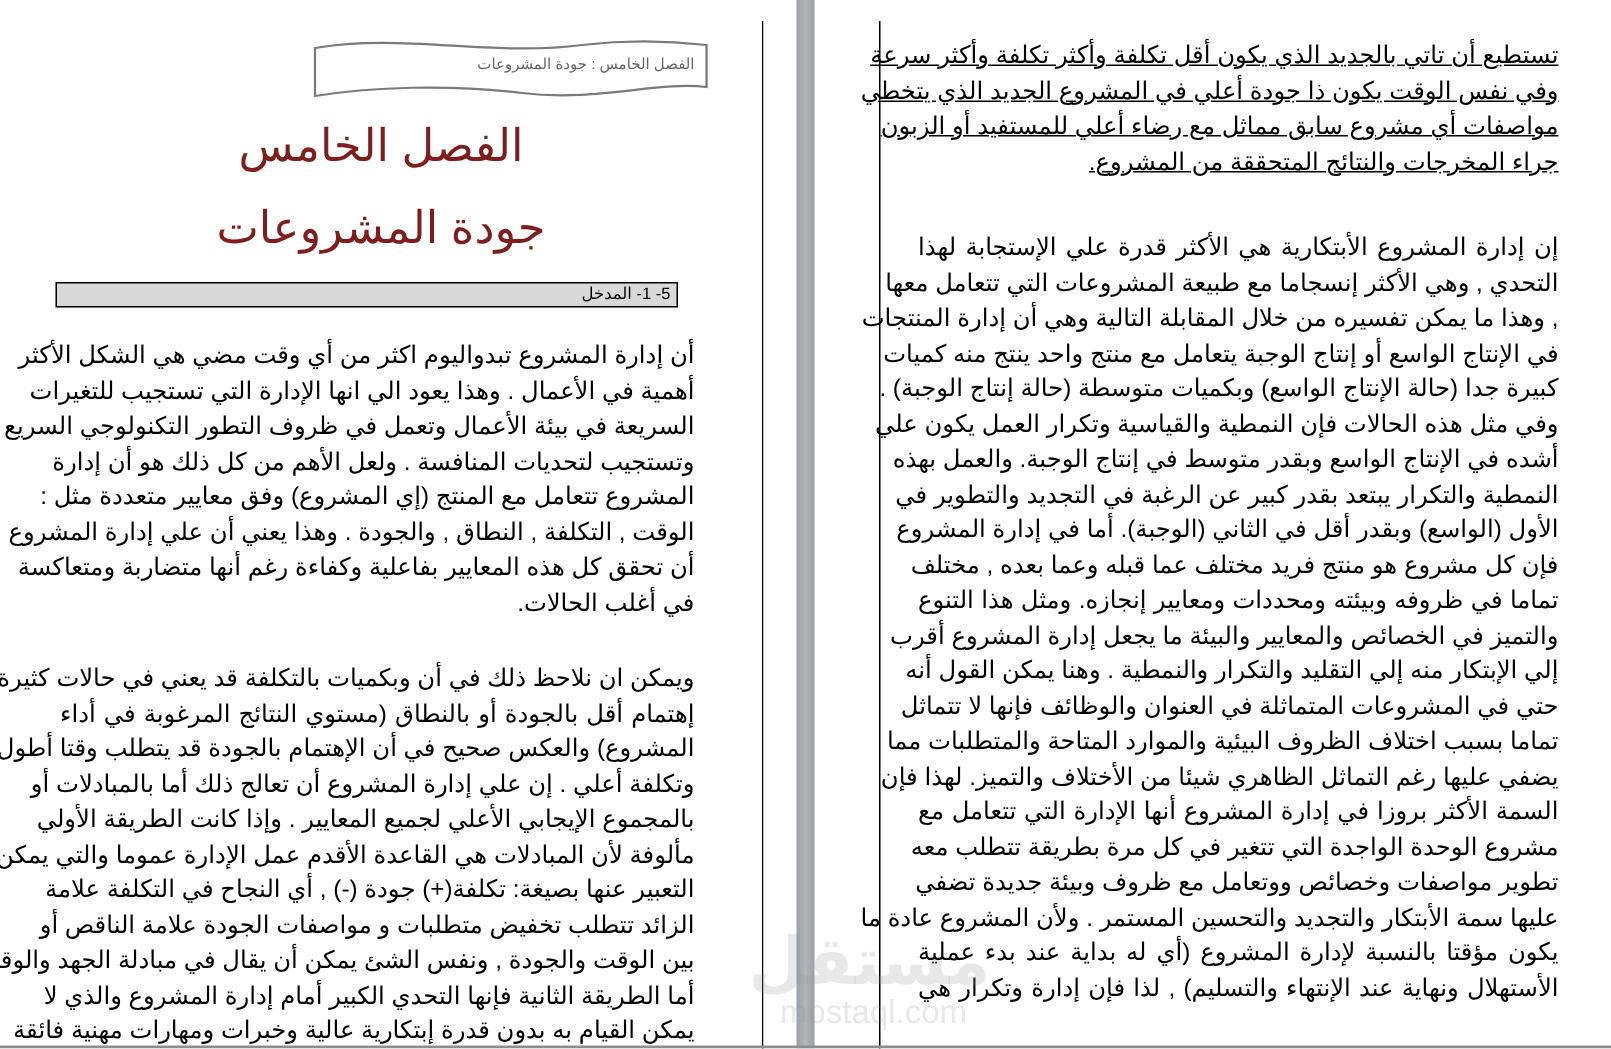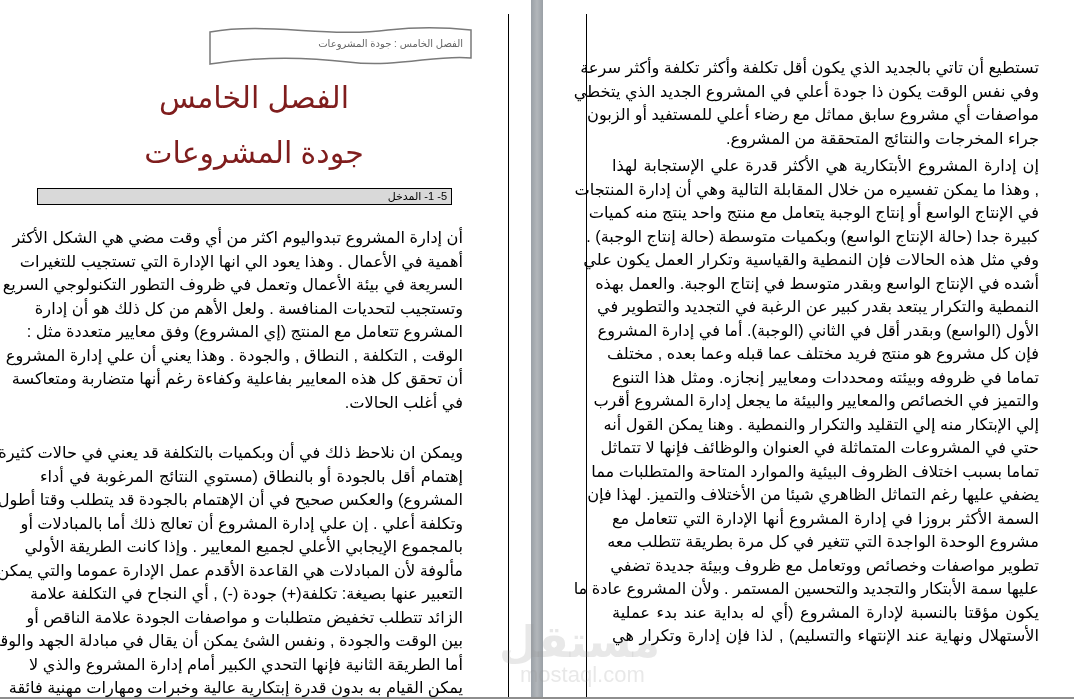--- a/index.html
+++ b/index.html
@@ -45,21 +45,21 @@
       direction: rtl; font-size: 11px; line-height: 15px; padding-right: 4px;
     }
     .para {
       position: absolute; direction: rtl; text-align: justify; text-align-last: right;
       font-size: 16.2px; line-height: 23.5px; font-weight: normal;
     }
     .para .ln { display: block; white-space: nowrap; text-align: justify; text-align-last: justify; }
     .para .ln.last { text-align-last: right; }
     #lp1 { left: 40px; top: 212px; width: 423px; }
     #lp2 { left: 40px; top: 427px; width: 423px; }
-    #rp1 { left: 612px; top: 56px; width: 427px; }
+    #rp1 { left: 612px; top: 26px; width: 427px; text-decoration: underline; }
     #rp2 { left: 612px; top: 154px; width: 427px; }
     .watermark {
       position: absolute; left: 520px; top: 620px; width: 140px; height: 70px;
       color: rgba(150,150,150,0.22); text-align: left; pointer-events: none;
     }
     .watermark .ar { font-size: 44px; font-weight: bold; line-height: 44px; direction: rtl; }
     .watermark .en { font-size: 22px; line-height: 22px; }
   </style>
 </head>
 <body>
@@ -111,20 +111,21 @@
 
 <div class="para" id="rp1">
   <span class="ln">تستطيع أن تاتي بالجديد الذي يكون أقل تكلفة وأكثر تكلفة وأكثر سرعة</span>
   <span class="ln">وفي نفس الوقت يكون ذا جودة أعلي في المشروع الجديد الذي يتخطي</span>
   <span class="ln">مواصفات أي مشروع سابق مماثل مع رضاء أعلي للمستفيد أو الزبون</span>
   <span class="ln last">جراء المخرجات والنتائج المتحققة من المشروع.</span>
 </div>
 
 <div class="para" id="rp2">
   <span class="ln">إن إدارة المشروع الأبتكارية هي الأكثر قدرة علي الإستجابة لهذا</span>
+  <span class="ln">التحدي , وهي الأكثر إنسجاما مع طبيعة المشروعات التي تتعامل معها</span>
   <span class="ln">, وهذا ما يمكن تفسيره من خلال المقابلة التالية وهي أن إدارة المنتجات</span>
   <span class="ln">في الإنتاج الواسع أو إنتاج الوجبة يتعامل مع منتج واحد ينتج منه كميات</span>
   <span class="ln">كبيرة جدا (حالة الإنتاج الواسع) وبكميات متوسطة (حالة إنتاج الوجبة) .</span>
   <span class="ln">وفي مثل هذه الحالات فإن النمطية والقياسية وتكرار العمل يكون علي</span>
   <span class="ln">أشده في الإنتاج الواسع وبقدر متوسط في إنتاج الوجبة. والعمل بهذه</span>
   <span class="ln">النمطية والتكرار يبتعد بقدر كبير عن الرغبة في التجديد والتطوير في</span>
   <span class="ln">الأول (الواسع) وبقدر أقل في الثاني (الوجبة). أما في إدارة المشروع</span>
   <span class="ln">فإن كل مشروع هو منتج فريد مختلف عما قبله وعما بعده , مختلف</span>
   <span class="ln">تماما في ظروفه وبيئته ومحددات ومعايير إنجازه. ومثل هذا التنوع</span>
   <span class="ln">والتميز في الخصائص والمعايير والبيئة ما يجعل إدارة المشروع أقرب</span>

